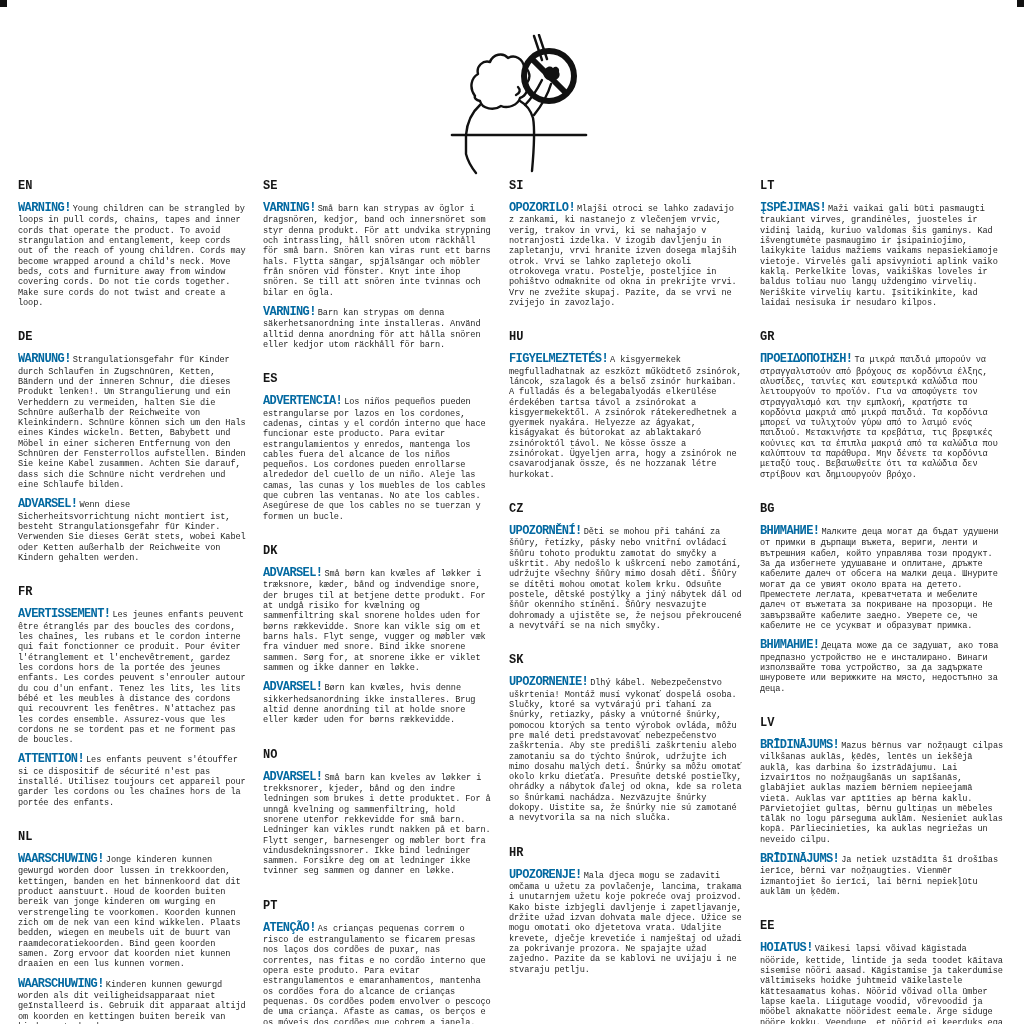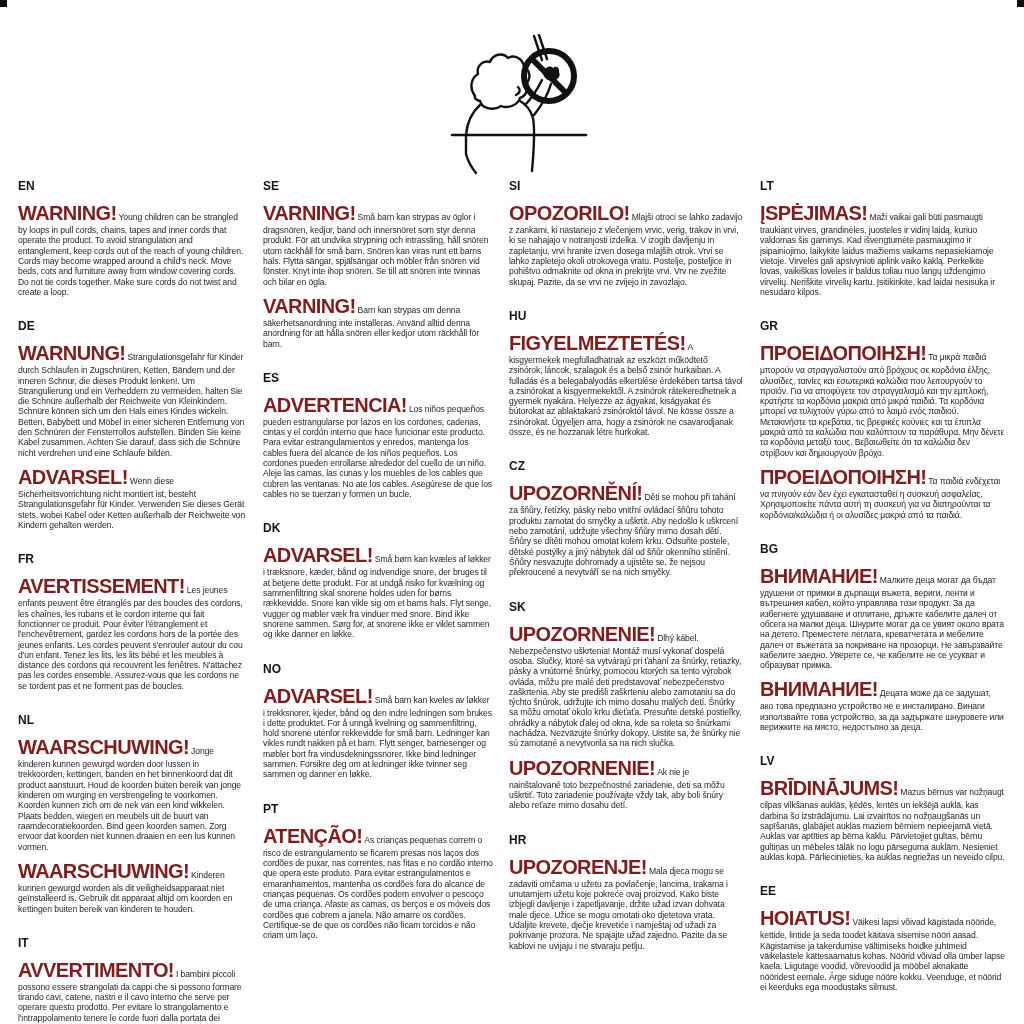--- a/index.html
+++ b/index.html
@@ -1,30 +1,30 @@
 <!DOCTYPE html>
 <html><head>
 <meta charset="utf-8">
 <style>
   html,body{margin:0;padding:0;background:#ffffff;}
   .page{position:relative;width:1024px;height:1024px;background:#fff;overflow:hidden;
-        font-family:Liberation Sans, sans-serif;color:#1c1c1c;}
+        font-family:Liberation Mono, monospace;color:#1c1c1c;}
   .corner-mark{position:absolute;width:7px;height:7px;background:#111;top:0;}
   .corner-mark.left{left:0;}
   .corner-mark.right{right:0;}
   .illustration{position:absolute;left:430px;top:34px;width:212px;height:148px;}
   .col{position:absolute;top:180px;}
   .col1{left:18px;width:228px;}
   .col2{left:263px;width:230px;}
   .col3{left:509px;width:234px;}
   .col4{left:760px;width:245px;}
   .block{margin:0 0 23px 0;}
   .lang{font-weight:bold;font-size:12px;line-height:1;margin:0 0 9px 0;color:#161616;}
   .para{margin:0 0 7px 0;font-size:8.6px;line-height:1.2;letter-spacing:-0.1px;color:#262626;}
-  .hd{font-weight:bold;font-size:20px;letter-spacing:-0.6px;color:#7f1d1d;padding-right:2px;}
+  .hd{font-weight:bold;font-size:12px;letter-spacing:-0.6px;color:#0369a1;padding-right:2px;}
   .bd{}
 </style>
 </head>
 <body>
 
 <div class="page">
 
   <div class="corner-mark left"></div>
   <div class="corner-mark right"></div>
 
@@ -53,20 +53,21 @@
       <p class="para"><span class="hd">WARNING!</span><span class="bd">Young children can be strangled by loops in pull cords, chains, tapes and inner cords that operate the product. To avoid strangulation and entanglement, keep cords out of the reach of young children. Cords may become wrapped around a child's neck. Move beds, cots and furniture away from window covering cords. Do not tie cords together. Make sure cords do not twist and create a loop.</span></p>
     </section>
     <section class="block">
       <div class="lang">DE</div>
       <p class="para"><span class="hd">WARNUNG!</span><span class="bd">Strangulationsgefahr für Kinder durch Schlaufen in Zugschnüren, Ketten, Bändern und der inneren Schnur, die dieses Produkt lenken!. Um Strangulierung und ein Verheddern zu vermeiden, halten Sie die Schnüre außerhalb der Reichweite von Kleinkindern. Schnüre können sich um den Hals eines Kindes wickeln. Betten, Babybett und Möbel in einer sicheren Entfernung von den Schnüren der Fensterrollos aufstellen. Binden Sie keine Kabel zusammen. Achten Sie darauf, dass sich die Schnüre nicht verdrehen und eine Schlaufe bilden.</span></p>
       <p class="para"><span class="hd">ADVARSEL!</span><span class="bd">Wenn diese Sicherheitsvorrichtung nicht montiert ist, besteht Strangulationsgefahr für Kinder. Verwenden Sie dieses Gerät stets, wobei Kabel oder Ketten außerhalb der Reichweite von Kindern gehalten werden.</span></p>
     </section>
     <section class="block">
       <div class="lang">FR</div>
       <p class="para"><span class="hd">AVERTISSEMENT!</span><span class="bd">Les jeunes enfants peuvent être étranglés par des boucles des cordons, les chaînes, les rubans et le cordon interne qui fait fonctionner ce produit. Pour éviter l'étranglement et l'enchevêtrement, gardez les cordons hors de la portée des jeunes enfants. Les cordes peuvent s'enrouler autour du cou d'un enfant. Tenez les lits, les lits bébé et les meubles à distance des cordons qui recouvrent les fenêtres. N'attachez pas les cordes ensemble. Assurez-vous que les cordons ne se tordent pas et ne forment pas de boucles.</span></p>
+      <p class="para"><span class="hd">ATTENTION!</span><span class="bd">Les enfants peuvent s'étouffer si ce dispositif de sécurité n'est pas installé. Utilisez toujours cet appareil pour garder les cordons ou les chaînes hors de la portée des enfants.</span></p>
     </section>
     <section class="block">
       <div class="lang">NL</div>
       <p class="para"><span class="hd">WAARSCHUWING!</span><span class="bd">Jonge kinderen kunnen gewurgd worden door lussen in trekkoorden, kettingen, banden en het binnenkoord dat dit product aanstuurt. Houd de koorden buiten bereik van jonge kinderen om wurging en verstrengeling te voorkomen. Koorden kunnen zich om de nek van een kind wikkelen. Plaats bedden, wiegen en meubels uit de buurt van raamdecoratiekoorden. Bind geen koorden samen. Zorg ervoor dat koorden niet kunnen draaien en een lus kunnen vormen.</span></p>
       <p class="para"><span class="hd">WAARSCHUWING!</span><span class="bd">Kinderen kunnen gewurgd worden als dit veiligheidsapparaat niet geïnstalleerd is. Gebruik dit apparaat altijd om koorden en kettingen buiten bereik van kinderen te houden.</span></p>
     </section>
     <section class="block">
       <div class="lang">IT</div>
       <p class="para"><span class="hd">AVVERTIMENTO!</span><span class="bd">I bambini piccoli possono essere strangolati da cappi che si possono formare tirando cavi, catene, nastri e il cavo interno che serve per operare questo prodotto. Per evitare lo strangolamento e l'intrappolamento tenere le corde fuori dalla portata dei bambini piccoli. I cavi possono avvolgere il collo di un bambino. Allontanare letti, culle e mobili dalle corde delle tende delle finestre. Non legare insieme i cavi. Assicurarsi che i cavi non si attorciglino formando cappi.</span></p>
 
@@ -80,20 +81,21 @@
       <p class="para"><span class="hd">VARNING!</span><span class="bd">Små barn kan strypas av öglor i dragsnören, kedjor, band och innersnöret som styr denna produkt. För att undvika strypning och intrassling, håll snören utom räckhåll för små barn. Snören kan viras runt ett barns hals. Flytta sängar, spjälsängar och möbler från snören vid fönster. Knyt inte ihop snören. Se till att snören inte tvinnas och bilar en ögla.</span></p>
       <p class="para"><span class="hd">VARNING!</span><span class="bd">Barn kan strypas om denna säkerhetsanordning inte installeras. Använd alltid denna anordning för att hålla snören eller kedjor utom räckhåll för barn.</span></p>
     </section>
     <section class="block">
       <div class="lang">ES</div>
       <p class="para"><span class="hd">ADVERTENCIA!</span><span class="bd">Los niños pequeños pueden estrangularse por lazos en los cordones, cadenas, cintas y el cordón interno que hace funcionar este producto. Para evitar estrangulamientos y enredos, mantenga los cables fuera del alcance de los niños pequeños. Los cordones pueden enrollarse alrededor del cuello de un niño. Aleje las camas, las cunas y los muebles de los cables que cubren las ventanas. No ate los cables. Asegúrese de que los cables no se tuerzan y formen un bucle.</span></p>
     </section>
     <section class="block">
       <div class="lang">DK</div>
       <p class="para"><span class="hd">ADVARSEL!</span><span class="bd">Små børn kan kvæles af løkker i træksnore, kæder, bånd og indvendige snore, der bruges til at betjene dette produkt. For at undgå risiko for kvælning og sammenfiltring skal snorene holdes uden for børns rækkevidde. Snore kan vikle sig om et barns hals. Flyt senge, vugger og møbler væk fra vinduer med snore. Bind ikke snorene sammen. Sørg for, at snorene ikke er viklet sammen og ikke danner en løkke.</span></p>
+      <p class="para"><span class="hd">ADVARSEL!</span><span class="bd">Børn kan kvæles, hvis denne sikkerhedsanordning ikke installeres. Brug altid denne anordning til at holde snore eller kæder uden for børns rækkevidde.</span></p>
     </section>
     <section class="block">
       <div class="lang">NO</div>
       <p class="para"><span class="hd">ADVARSEL!</span><span class="bd">Små barn kan kveles av løkker i trekksnorer, kjeder, bånd og den indre ledningen som brukes i dette produktet. For å unngå kvelning og sammenfiltring, hold snorene utenfor rekkevidde for små barn. Ledninger kan vikles rundt nakken på et barn. Flytt senger, barnesenger og møbler bort fra vindusdekningssnorer. Ikke bind ledninger sammen. Forsikre deg om at ledninger ikke tvinner seg sammen og danner en løkke.</span></p>
     </section>
     <section class="block">
       <div class="lang">PT</div>
       <p class="para"><span class="hd">ATENÇÃO!</span><span class="bd">As crianças pequenas correm o risco de estrangulamento se ficarem presas nos laços dos cordões de puxar, nas correntes, nas fitas e no cordão interno que opera este produto. Para evitar estrangulamentos e emaranhamentos, mantenha os cordões fora do alcance de crianças pequenas. Os cordões podem envolver o pescoço de uma criança. Afaste as camas, os berços e os móveis dos cordões que cobrem a janela. Não amarre os cordões. Certifique-se de que os cordões não ficam torcidos e não criam um laço.</span></p>
 
     </section>
@@ -109,48 +111,47 @@
       <div class="lang">HU</div>
       <p class="para"><span class="hd">FIGYELMEZTETÉS!</span><span class="bd">A kisgyermekek megfulladhatnak az eszközt működtető zsinórok, láncok, szalagok és a belső zsinór hurkaiban. A fulladás és a belegabalyodás elkerülése érdekében tartsa távol a zsinórokat a kisgyermekektől. A zsinórok rátekeredhetnek a gyermek nyakára. Helyezze az ágyakat, kiságyakat és bútorokat az ablaktakaró zsinóroktól távol. Ne kösse össze a zsinórokat. Ügyeljen arra, hogy a zsinórok ne csavarodjanak össze, és ne hozzanak létre hurkokat.</span></p>
     </section>
     <section class="block">
       <div class="lang">CZ</div>
       <p class="para"><span class="hd">UPOZORNĚNÍ!</span><span class="bd">Děti se mohou při tahání za šňůry, řetízky, pásky nebo vnitřní ovládací šňůru tohoto produktu zamotat do smyčky a uškrtit. Aby nedošlo k uškrcení nebo zamotání, udržujte všechny šňůry mimo dosah dětí. Šňůry se dítěti mohou omotat kolem krku. Odsuňte postele, dětské postýlky a jiný nábytek dál od šňůr okenního stínění. Šňůry nesvazujte dohromady a ujistěte se, že nejsou překroucené a nevytváří se na nich smyčky.</span></p>
     </section>
     <section class="block">
       <div class="lang">SK</div>
       <p class="para"><span class="hd">UPOZORNENIE!</span><span class="bd">Dlhý kábel. Nebezpečenstvo uškrtenia! Montáž musí vykonať dospelá osoba. Slučky, ktoré sa vytvárajú pri ťahaní za šnúrky, retiazky, pásky a vnútorné šnúrky, pomocou ktorých sa tento výrobok ovláda, môžu pre malé deti predstavovať nebezpečenstvo zaškrtenia. Aby ste predišli zaškrteniu alebo zamotaniu sa do týchto šnúrok, udržujte ich mimo dosahu malých detí. Šnúrky sa môžu omotať okolo krku dieťaťa. Presuňte detské postieľky, ohrádky a nábytok ďalej od okna, kde sa roleta so šnúrkami nachádza. Nezväzujte šnúrky dokopy. Uistite sa, že šnúrky nie sú zamotané a nevytvorila sa na nich slučka.</span></p>
-      <p class="para"><span class="hd">UPOZORNENIE!</span><span class="bd">Ak nie je nainštalované toto bezpečnostné zariadenie, deti sa môžu uškrtiť. Toto zariadenie používajte vždy tak, aby boli šnúry alebo reťaze mimo dosahu detí.</span></p>
     </section>
     <section class="block">
       <div class="lang">HR</div>
       <p class="para"><span class="hd">UPOZORENJE!</span><span class="bd">Mala djeca mogu se zadaviti omčama u užetu za povlačenje, lancima, trakama i unutarnjem užetu koje pokreće ovaj proizvod. Kako biste izbjegli davljenje i zapetljavanje, držite užad izvan dohvata male djece. Užice se mogu omotati oko djetetova vrata. Udaljite krevete, dječje krevetiće i namještaj od užadi za pokrivanje prozora. Ne spajajte užad zajedno. Pazite da se kablovi ne uvijaju i ne stvaraju petlju.</span></p>
 
     </section>
 
   </div>
 
   <div class="col col4">
     <section class="block">
       <div class="lang">LT</div>
       <p class="para"><span class="hd">ĮSPĖJIMAS!</span><span class="bd">Maži vaikai gali būti pasmaugti traukiant virves, grandinėles, juosteles ir vidinį laidą, kuriuo valdomas šis gaminys. Kad išvengtumėte pasmaugimo ir įsipainiojimo, laikykite laidus mažiems vaikams nepasiekiamoje vietoje. Virvelės gali apsivynioti aplink vaiko kaklą. Perkelkite lovas, vaikiškas loveles ir baldus toliau nuo langų uždengimo virvelių. Neriškite virvelių kartu. Įsitikinkite, kad laidai nesisuka ir nesudaro kilpos.</span></p>
     </section>
     <section class="block">
       <div class="lang">GR</div>
       <p class="para"><span class="hd">ΠΡΟΕΙΔΟΠΟΙΗΣΗ!</span><span class="bd">Τα μικρά παιδιά μπορούν να στραγγαλιστούν από βρόχους σε κορδόνια έλξης, αλυσίδες, ταινίες και εσωτερικά καλώδια που λειτουργούν το προϊόν. Για να αποφύγετε τον στραγγαλισμό και την εμπλοκή, κρατήστε τα κορδόνια μακριά από μικρά παιδιά. Τα κορδόνια μπορεί να τυλιχτούν γύρω από το λαιμό ενός παιδιού. Μετακινήστε τα κρεβάτια, τις βρεφικές κούνιες και τα έπιπλα μακριά από τα καλώδια που καλύπτουν τα παράθυρα. Μην δένετε τα κορδόνια μεταξύ τους. Βεβαιωθείτε ότι τα καλώδια δεν στρίβουν και δημιουργούν βρόχο.</span></p>
-      <p class="para"><span class="hd">ΠΡΟΕΙΔΟΠΟΙΗΣΗ!</span><span class="bd">Τα παιδιά ενδέχεται να πνιγούν εάν δεν έχει εγκατασταθεί η συσκευή ασφαλείας. Χρησιμοποιείτε πάντα αυτή τη συσκευή για να διατηρούνται τα κορδόνια/καλώδια ή οι αλυσίδες μακριά από τα παιδιά.</span></p>
     </section>
     <section class="block">
       <div class="lang">BG</div>
       <p class="para"><span class="hd">ВНИМАНИЕ!</span><span class="bd">Малките деца могат да бъдат удушени от примки в дърпащи въжета, вериги, ленти и вътрешния кабел, който управлява този продукт. За да избегнете удушаване и оплитане, дръжте кабелите далеч от обсега на малки деца. Шнурите могат да се увият около врата на детето. Преместете леглата, креватчетата и мебелите далеч от въжетата за покриване на прозорци. Не завързвайте кабелите заедно. Уверете се, че кабелите не се усукват и образуват примка.</span></p>
       <p class="para"><span class="hd">ВНИМАНИЕ!</span><span class="bd">Децата може да се задушат, ако това предпазно устройство не е инсталирано. Винаги използвайте това устройство, за да задържате шнуровете или верижките на място, недостъпно за деца.</span></p>
     </section>
     <section class="block">
       <div class="lang">LV</div>
       <p class="para"><span class="hd">BRĪDINĀJUMS!</span><span class="bd">Mazus bērnus var nožņaugt cilpas vilkšanas auklās, ķēdēs, lentēs un iekšējā auklā, kas darbina šo izstrādājumu. Lai izvairītos no nožņaugšanās un sapīšanās, glabājiet auklas maziem bērniem nepieejamā vietā. Auklas var aptīties ap bērna kaklu. Pārvietojiet gultas, bērnu gultiņas un mēbeles tālāk no logu pārseguma auklām. Nesieniet auklas kopā. Pārliecinieties, ka auklas negriežas un neveido cilpu.</span></p>
+      <p class="para"><span class="hd">BRĪDINĀJUMS!</span><span class="bd">Ja netiek uzstādīta šī drošības ierīce, bērni var nožņaugties. Vienmēr izmantojiet šo ierīci, lai bērni nepiekļūtu auklām un ķēdēm.</span></p>
     </section>
     <section class="block">
       <div class="lang">EE</div>
       <p class="para"><span class="hd">HOIATUS!</span><span class="bd">Väikesi lapsi võivad kägistada nööride, kettide, lintide ja seda toodet käitava sisemise nööri aasad. Kägistamise ja takerdumise vältimiseks hoidke juhtmeid väikelastele kättesaamatus kohas. Nöörid võivad olla ümber lapse kaela. Liigutage voodid, võrevoodid ja mööbel aknakatte nööridest eemale. Ärge siduge nööre kokku. Veenduge, et nöörid ei keerduks ega moodustaks silmust.</span></p>
 
     </section>
 
   </div>
 
 </div>

